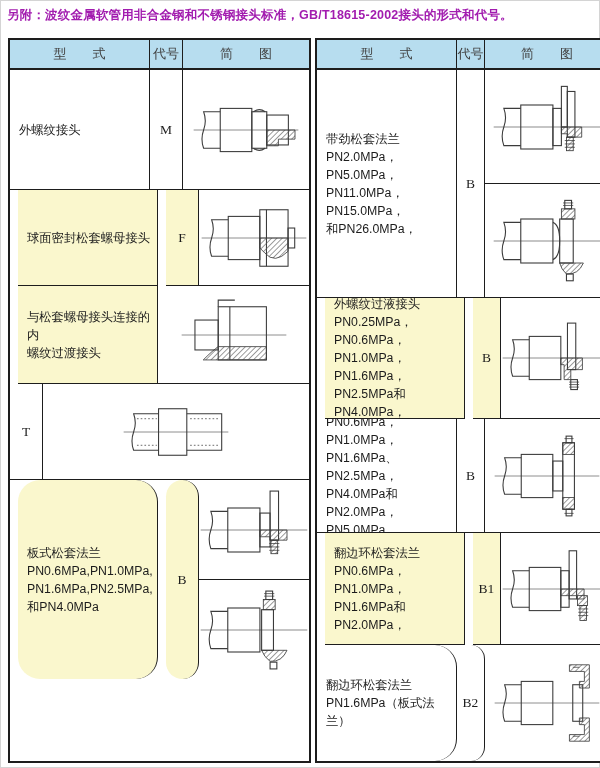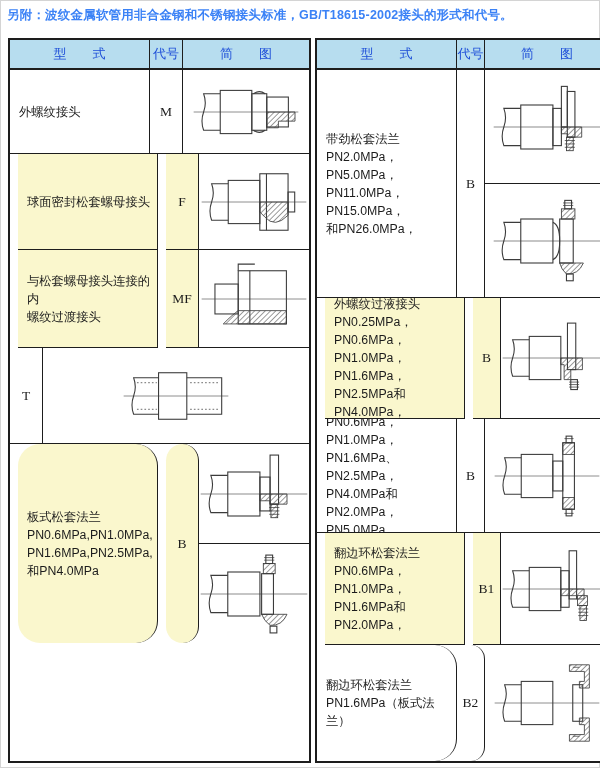--- a/index.html
+++ b/index.html
@@ -3,35 +3,35 @@
 <meta charset="utf-8">
 <style>
   html,body{margin:0;padding:0;}
   body{
     width:600px;height:768px;background:#ffffff;position:relative;
     font-family:"Liberation Sans","DejaVu Sans",sans-serif;
     box-shadow:inset 0 0 0 1px #d4d4d4;overflow:hidden;
   }
   .title{
     position:absolute;top:7px;left:7px;width:586px;
-    font-size:12.5px;font-weight:bold;color:#3b82f6;letter-spacing:.2px;
+    font-size:12.5px;font-weight:bold;color:#a21caf;letter-spacing:.2px;
   }
   .tables{position:absolute;top:38px;left:8px;display:flex;}
   .tbl{border:2px solid #1d1d1d;background:#fff;}
   .tbl + .tbl{margin-left:4px;}
   .row{display:flex;box-sizing:border-box;}
   .c{
     box-sizing:border-box;border-right:1px solid #1d1d1d;border-bottom:1px solid #1d1d1d;
     display:flex;align-items:center;overflow:hidden;
   }
   .row .c:last-child{border-right:none;}
   .row:last-child .c{border-bottom:none;border-radius:22px;}
   .hrow .c{
     border-bottom-width:2px;background:#b7ddef;justify-content:center;
-    font-size:13px;color:#1d4ed8;
+    font-size:13px;color:#404040;
   }
   .tcol{width:140px;}
   .lt .ccol{width:33px;}
   .rt .ccol{width:28px;}
   .dcol{flex:1;justify-content:center;}
   .tcell{
     padding:0 6px 0 9px;font-size:12.3px;line-height:18px;color:#1c1c1c;
     white-space:pre-line;
   }
   .ccell{
@@ -72,21 +72,21 @@
 
 <div class="tables">
 
   <div class="tbl lt">
     <div class="row hrow" style="height:30px">
       <div class="c tcol">型　　式</div>
       <div class="c ccol">代号</div>
       <div class="c dcol">简　　图</div>
     </div>
 
-    <div class="row" style="height:84px">
+    <div class="row" style="height:120px">
       <div class="c tcol tcell">外螺纹接头</div>
       <div class="c ccol ccell">M</div>
       <div class="c dcol">
         <svg class="diag" viewBox="0 0 130 96">
           <use href="#cl"></use>
             <use href="#hose"></use>
             <use href="#body"></use>
           <rect x="72" y="26" width="18" height="44"></rect>
           <path d="M74 26 q7 -5 14 0 M74 70 q7 5 14 0"></path>
           <rect x="90" y="30" width="26" height="36"></rect>
@@ -108,21 +108,20 @@
           <rect x="106" y="36" width="8" height="24"></rect>
           <path class="h" d="M72 48 H106 V64 Q90 80 78 66 L72 60 Z"></path>
         </svg>
       </div>
     </div>
 
 
     <div class="row" style="height:98px">
       <div class="c tcol tcell ylw">与松套螺母接头连接的内
 螺纹过渡接头</div>
-      <div class="c ccol ccell ylw">MF</div>
       <div class="c dcol">
         <svg class="diag" viewBox="0 0 130 96">
           <use href="#cl"></use>
           <rect x="18" y="30" width="28" height="36"></rect>
           <rect x="46" y="14" width="58" height="64"></rect>
           <line x1="60" y1="14" x2="60" y2="78"></line>
           <path d="M46 14 V6 H66"></path>
           <path class="h" d="M28 78 Q40 66 46 62 H104 V78 Z"></path>
         </svg>
       </div>

